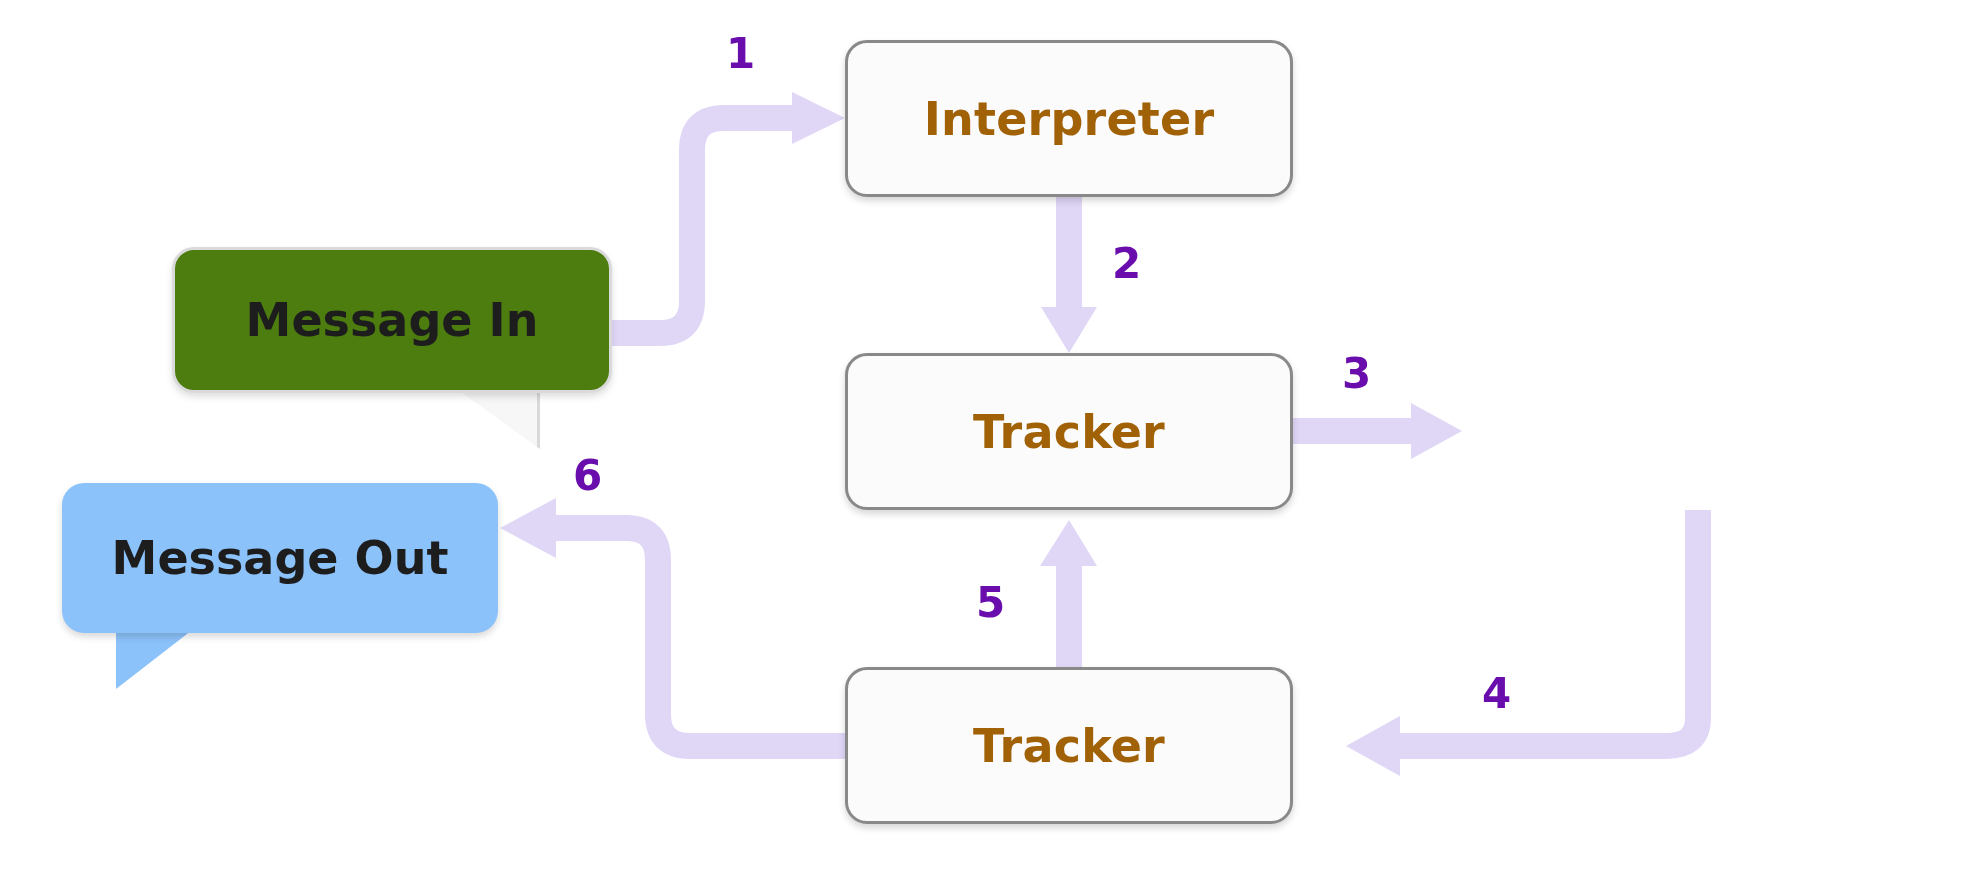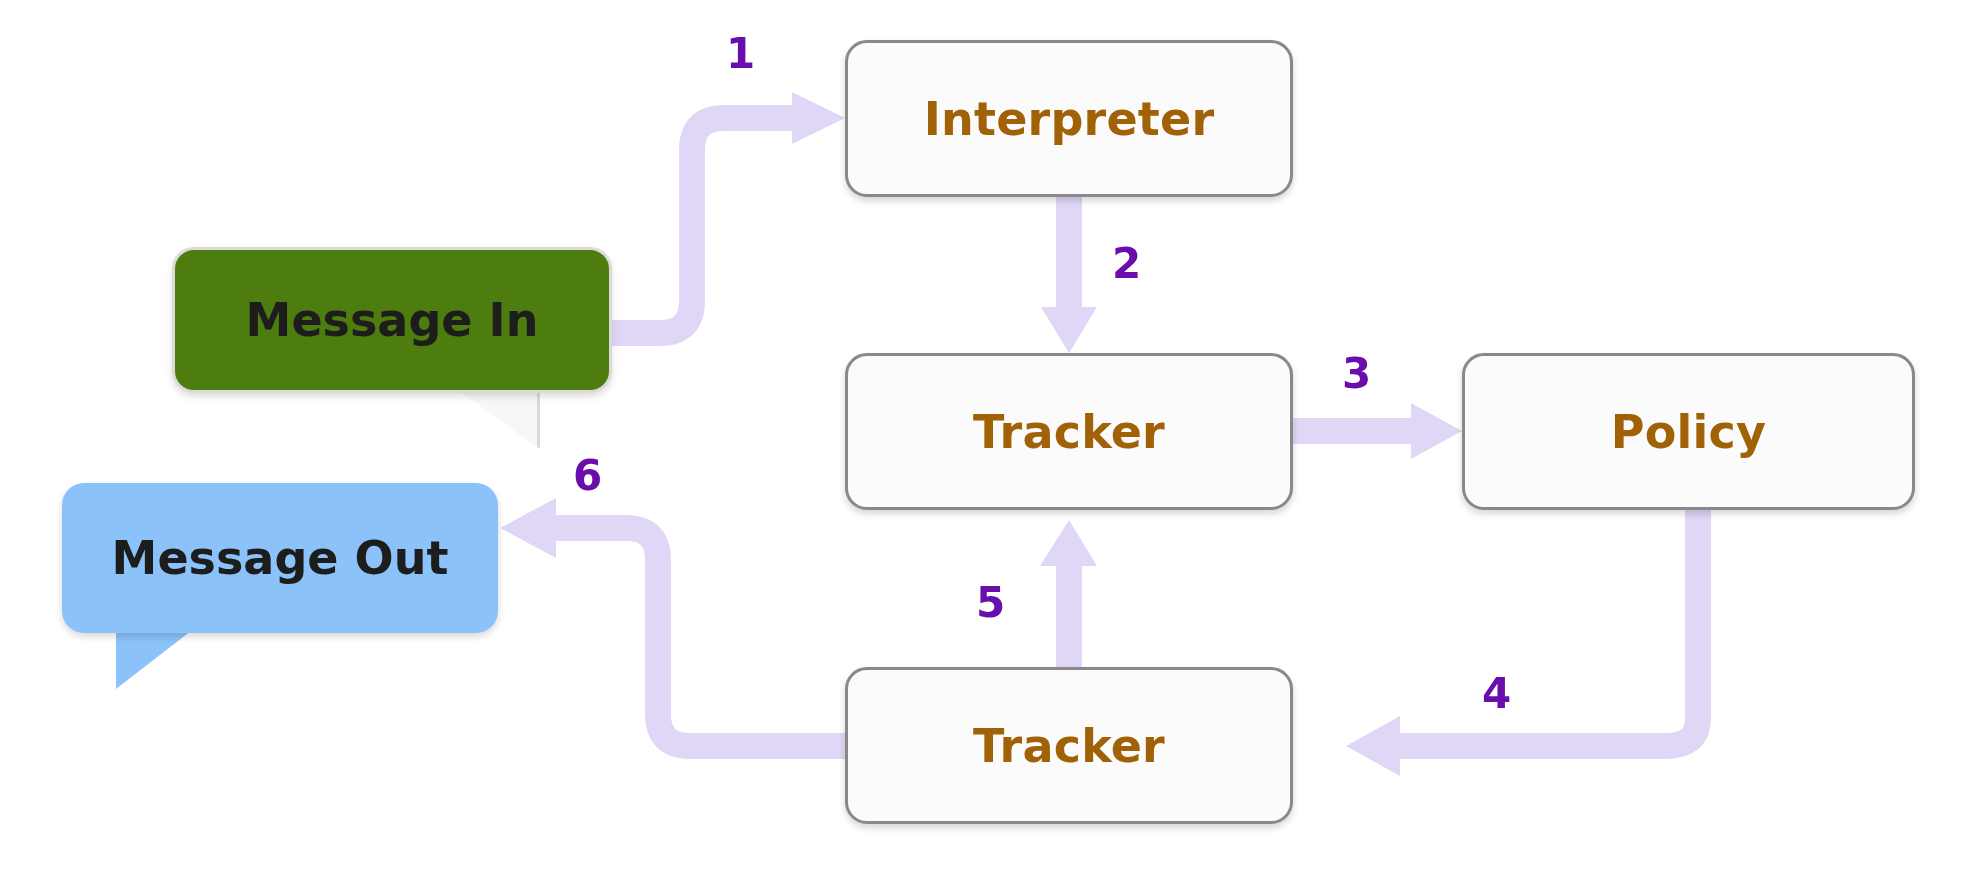--- a/index.html
+++ b/index.html
@@ -190,23 +190,20 @@
   </div>
 
   <div class="node-box" id="node-interpreter">
     <span class="node-label">Interpreter</span>
   </div>
 
   <div class="node-box" id="node-tracker">
     <span class="node-label">Tracker</span>
   </div>
 
-  <div class="node-box" id="node-policy">
-    <span class="node-label">Policy</span>
-  </div>
 
   <div class="node-box" id="node-action">
     <span class="node-label">Tracker</span>
   </div>
 
   <span class="edge-label" id="label-1">1</span>
   <span class="edge-label" id="label-2">2</span>
   <span class="edge-label" id="label-3">3</span>
   <span class="edge-label" id="label-4">4</span>
   <span class="edge-label" id="label-5">5</span>

